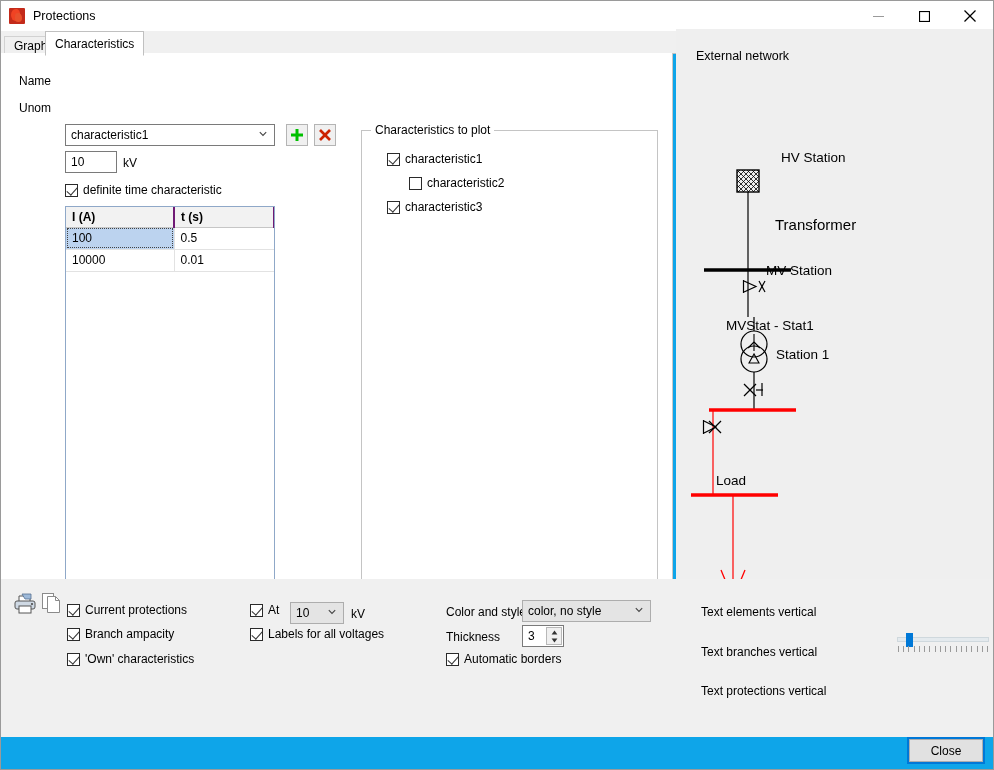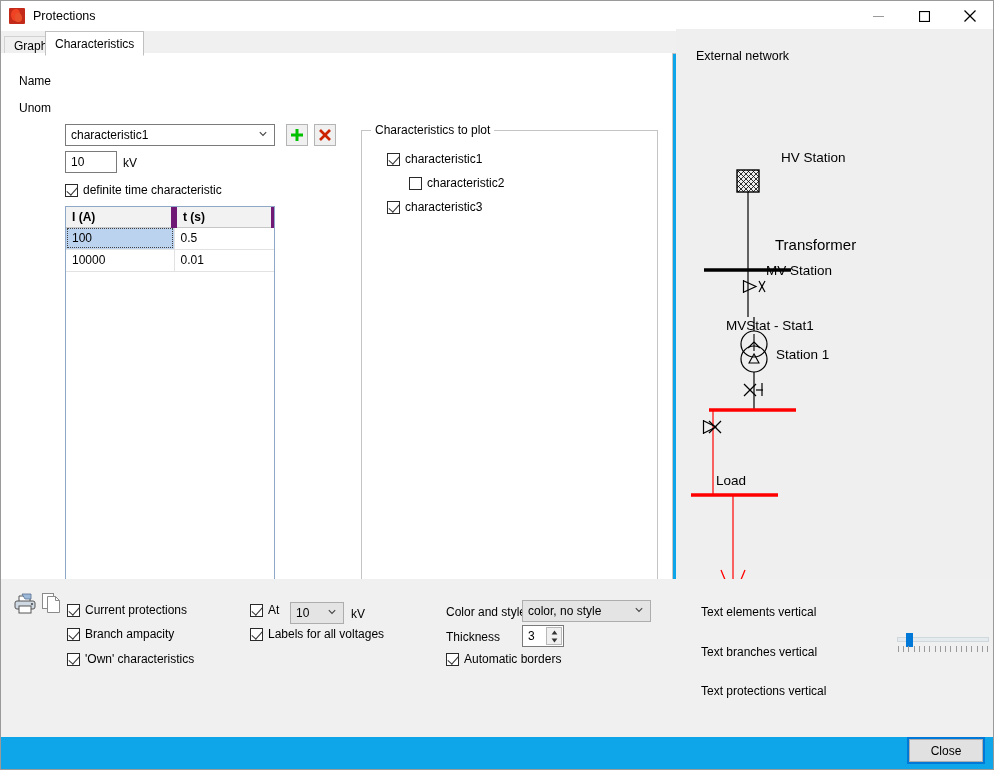--- a/index.html
+++ b/index.html
@@ -158,21 +158,21 @@
     position: absolute; left: 64px; top: 153px;
     width: 210px; height: 443px;
     border: 1px solid #8fa8c8;
     background: #ffffff;
     overflow: hidden;
   }
   #grid table { border-collapse: collapse; width: 100%; table-layout: fixed; }
   #grid th {
     height: 20px;
     background: #f2f2f2;
-    border-right: 6px solid #701a75;
+    border-right: 2px solid #701a75;
     border-bottom: 1px solid #c6c6c6;
     text-align: left;
     padding-left: 6px;
     font-size: 12px;
     font-weight: bold;
     color: #000;
   }
   #grid td {
     height: 22px;
     border-right: 1px solid #e2e2e2;
@@ -208,21 +208,21 @@
     background: #efefef;
     border-bottom: 1px solid #a6a6a6;
   }
   #diagram { position: absolute; left: 0; top: 0; width: 317px; height: 581px; }
   .dg-label {
     position: absolute;
     font-size: 12.5px;
     color: #000;
     white-space: nowrap;
   }
-  .dg-label.big { font-size: 15px; margin-top: 20px; }
+  .dg-label.big { font-size: 15px; }
   .dg-label.mid { font-size: 13.5px; }
 
   
   #bottom {
     position: absolute; left: 0; top: 578px;
     width: 992px; height: 158px;
     background: #f0f0f0;
   }
   #bottom-sep {
     position: absolute; left: 0; top: 610px; width: 992px; height: 1px;

